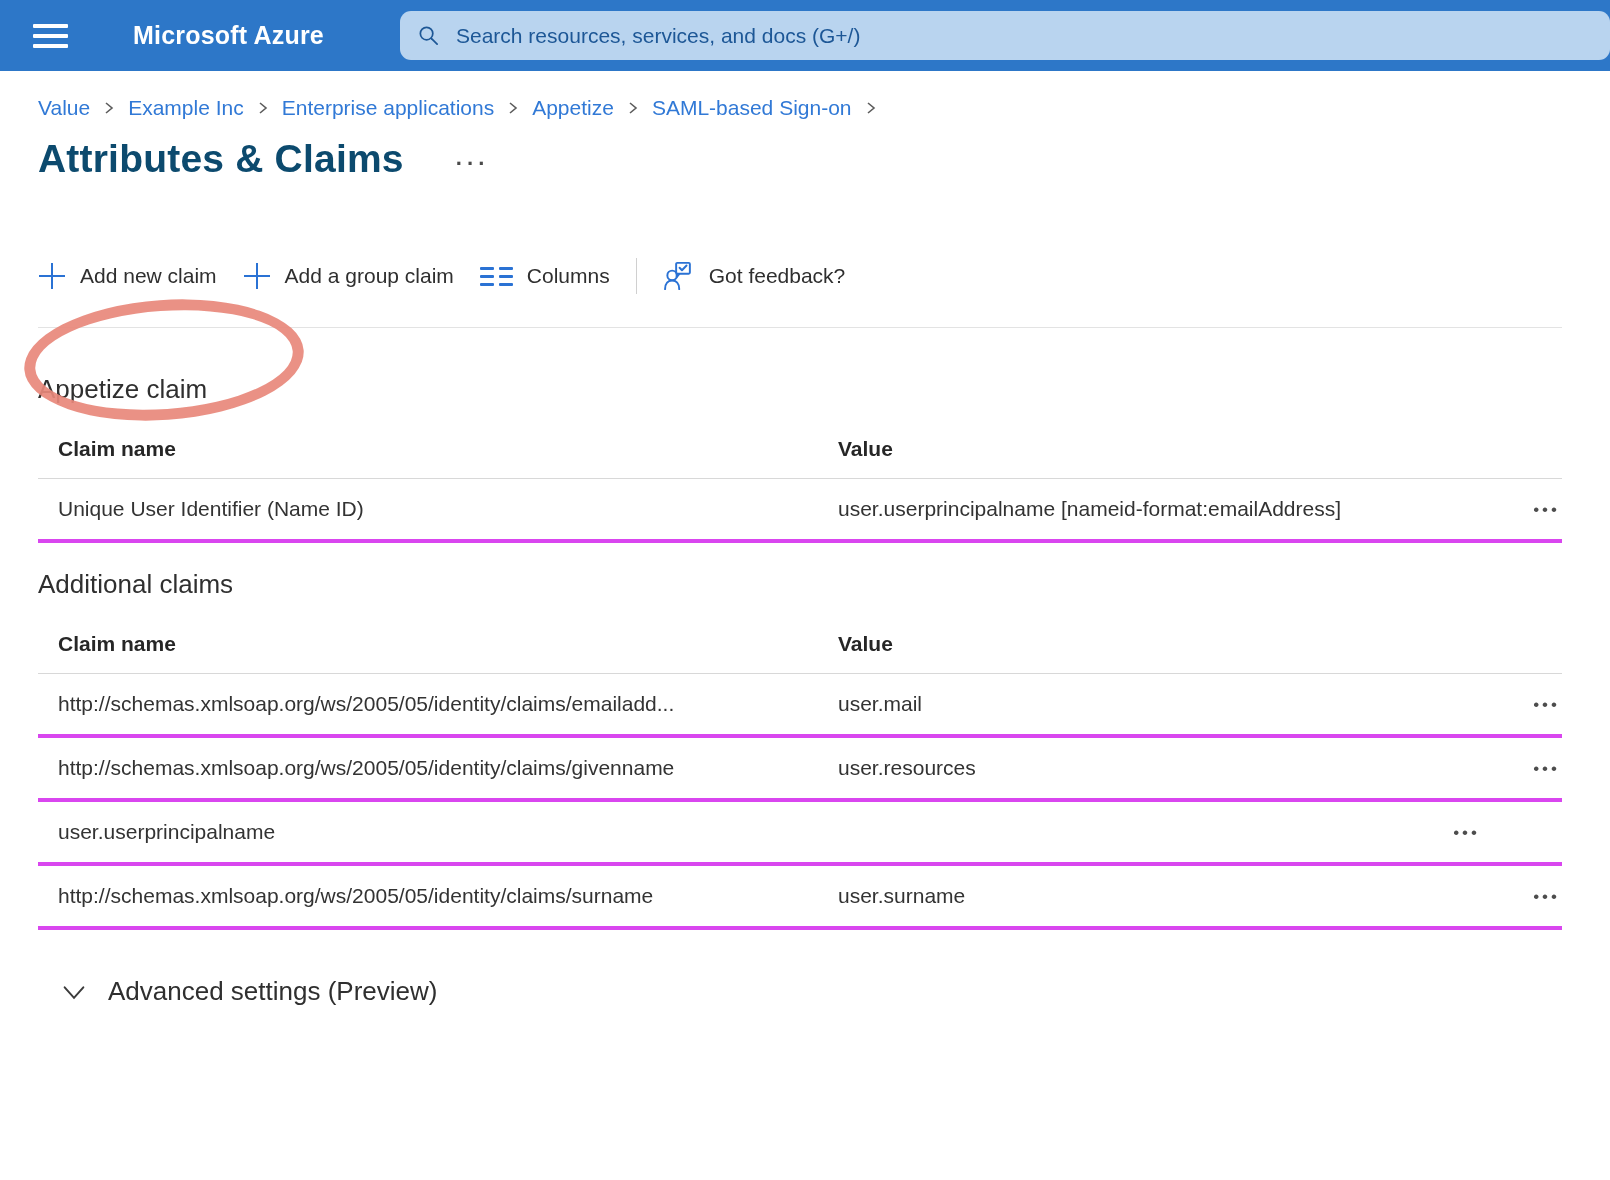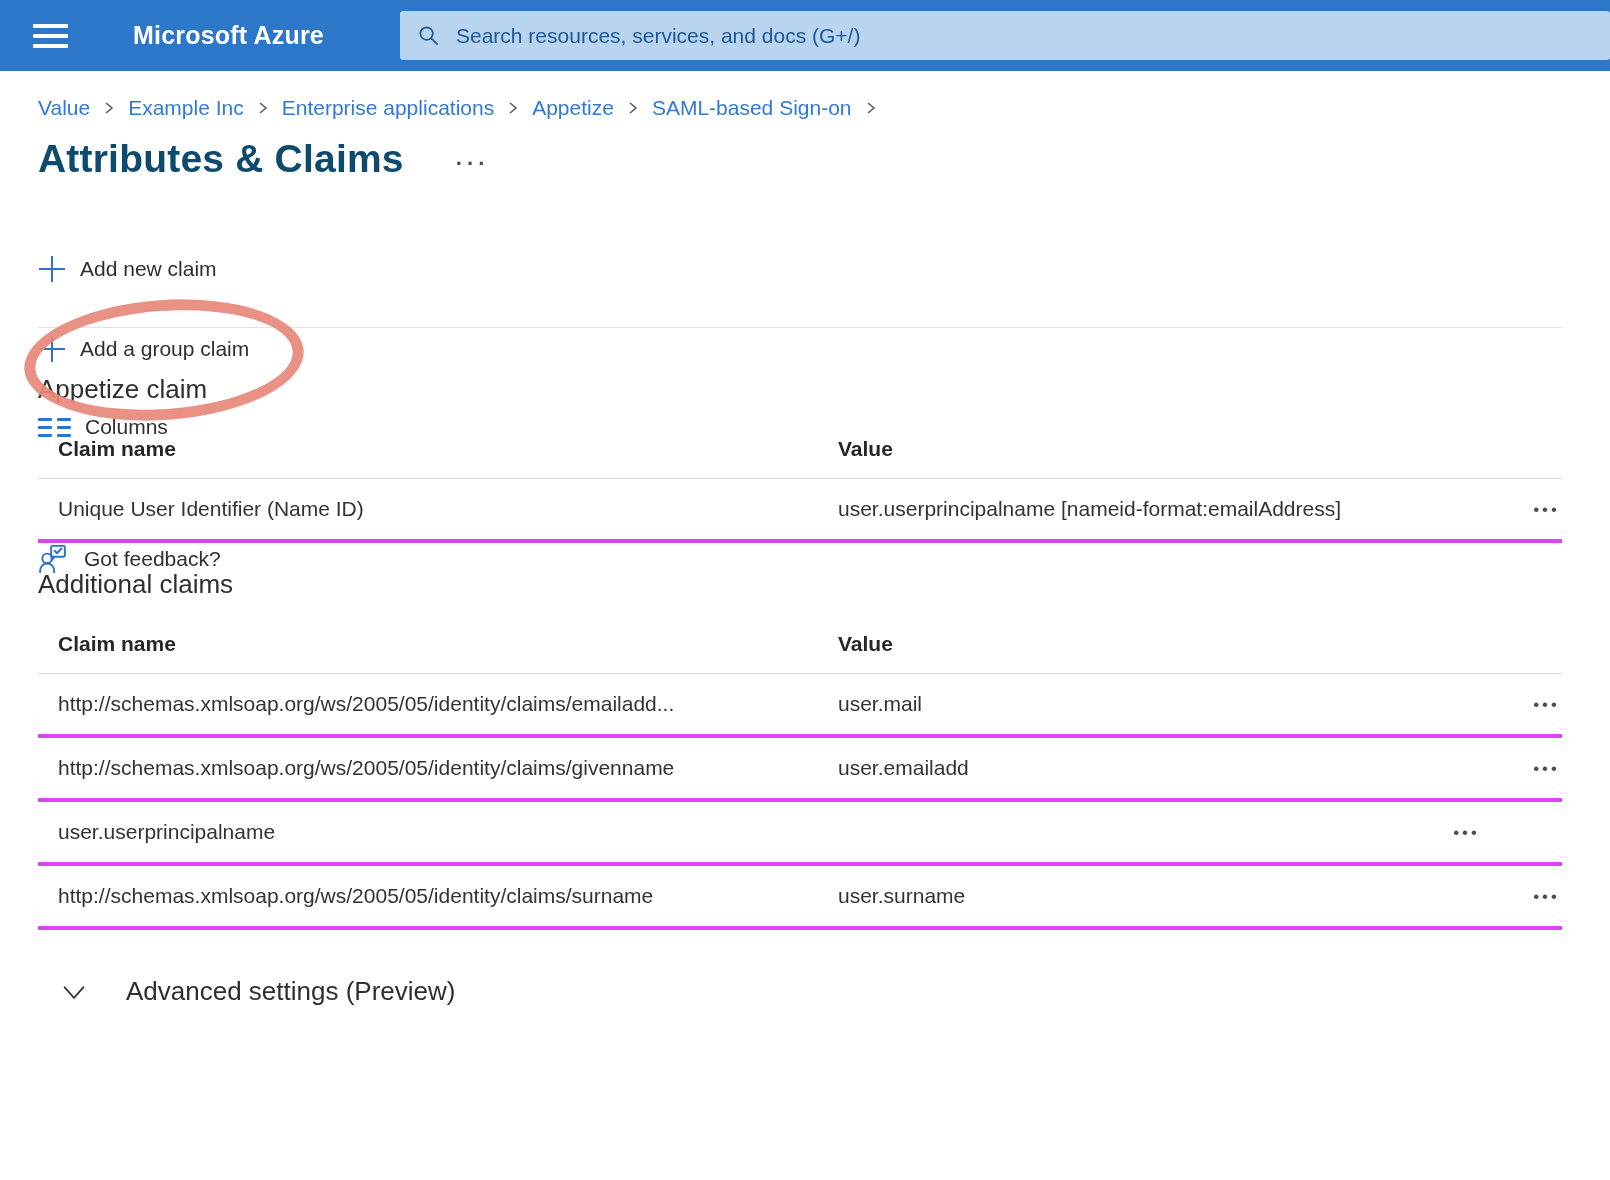--- a/index.html
+++ b/index.html
@@ -7,40 +7,40 @@
   body { font-family: "Liberation Sans", "DejaVu Sans", sans-serif; color: #323130; position: relative; }
 
   
   .topbar { position: absolute; top: 0; left: 0; width: 1610px; height: 71px; background: #2d77c8; }
   .hamburger { position: absolute; left: 30px; top: 17px; width: 56px; height: 38px;
                display: flex; flex-direction: column; justify-content: center; gap: 6px; cursor: pointer; }
   .hamburger span { display: block; width: 35px; height: 4px; background: #ffffff; border-radius: 1px; margin-left: 3px; }
   .brand { position: absolute; left: 133px; top: 0; height: 71px; display: flex; align-items: center;
            color: #ffffff; font-size: 25px; font-weight: 700; letter-spacing: 0.2px; cursor: pointer; }
   .searchwrap { position: absolute; left: 400px; top: 11px; right: 0; height: 49px;
-                background: #b9d4ef; border-radius: 3px; display: flex; align-items: center; }
+                background: #b9d4ef; border-radius: 11px; display: flex; align-items: center; }
   .searchwrap svg { margin-left: 17px; flex: 0 0 auto; }
   .searchwrap input { flex: 1; height: 100%; border: none; outline: none; background: transparent;
                       font-family: inherit; font-size: 21px; color: #1d5796; padding-left: 16px; }
   .searchwrap input::placeholder { color: #1d5796; opacity: 1; }
 
   
   .content { position: absolute; top: 71px; left: 0; width: 1610px; padding: 0 48px 0 38px; }
 
   .breadcrumb { margin-top: 25px; display: flex; align-items: center; font-size: 21px; }
   .crumb { color: #3179d6; cursor: pointer; }
   .crumb-sep { margin: 0 13px; display: flex; align-items: center; }
 
   .titlerow { margin-top: 17px; display: flex; align-items: center; }
   .pagetitle { font-size: 39px; font-weight: 700; color: #0c4a6e; letter-spacing: 0.2px; }
   .title-more { margin-left: 52px; margin-top: 10px; font-size: 22px; letter-spacing: 4px; color: #4a4a4a;
                 cursor: pointer; font-weight: 700; }
 
   
-  .toolbar { margin-top: 74px; height: 42px; display: flex; align-items: flex-start; gap: 52px; position: relative; flex-direction: column; }
+  .toolbar { margin-top: 74px; height: 42px; display: flex; align-items: center; gap: 26px; position: relative; }
   .tbtn { display: inline-flex; align-items: center; gap: 14px; font-size: 21px; color: #2f2f2f; cursor: pointer;
           background: none; border: none; font-family: inherit; padding: 0; }
   .plus { width: 28px; height: 28px; position: relative; }
   .plus::before, .plus::after { content: ""; position: absolute; background: #2a72d4; }
   .plus::before { left: 13px; top: 1px; width: 2px; height: 26px; }
   .plus::after { left: 1px; top: 13px; width: 26px; height: 2px; }
   .columns-icon { display: grid; grid-template-columns: 14px 14px; grid-auto-rows: 3px; column-gap: 5px; row-gap: 5px; }
   .columns-icon i { display: block; background: #2a72d4; border-radius: 1px; }
   .vsep { width: 1px; height: 36px; background: #d0d0d0; }
   .toolbar-divider { margin-top: 30px; height: 1px; background: #e3e3e3; width: 1524px; }
@@ -59,21 +59,21 @@
   .t-head { display: grid; grid-template-columns: 780px 1fr 80px; height: 60px; align-items: center;
             border-bottom: 1px solid #d8d8d8; }
   .t-head .th { font-size: 21px; font-weight: 700; color: #262626; padding-left: 20px; }
   .t-row { display: grid; grid-template-columns: 780px 1fr 80px; height: 64px; align-items: center;
            border-bottom: 4px solid #d946ef; cursor: pointer; }
   .t-row .td { font-size: 21px; color: #333333; padding-left: 20px; white-space: nowrap; overflow: hidden; }
   .row-menu { justify-self: end; background: none; border: none; cursor: pointer; font-size: 17px;
               letter-spacing: 3px; color: #4d4d4d; padding: 4px 2px; line-height: 1; }
 
   
-  .advanced { margin-top: 46px; display: flex; align-items: center; gap: 38px; cursor: pointer; padding-left: 22px; }
+  .advanced { margin-top: 46px; display: flex; align-items: center; gap: 20px; cursor: pointer; padding-left: 22px; }
   .advanced-label { font-size: 26px; color: #2f2f2f; }
 </style>
 </head>
 <body>
 
 <div class="topbar">
   <div class="hamburger">
     <span></span>
       <span></span>
       <span></span>
@@ -183,21 +183,21 @@
       <div class="th">Value</div>
       <div></div>
     </div>
     <div class="t-row">
       <div class="td">http://schemas.xmlsoap.org/ws/2005/05/identity/claims/emailadd...</div>
       <div class="td">user.mail</div>
       <button class="row-menu">•••</button>
     </div>
     <div class="t-row">
       <div class="td">http://schemas.xmlsoap.org/ws/2005/05/identity/claims/givenname</div>
-      <div class="td">user.emailadd</div>
+      <div class="td">user.resources</div>
       <button class="row-menu">•••</button>
     </div>
     <div class="t-row">
       <div class="td">user.userprincipalname</div>
       <button class="row-menu">•••</button>
     </div>
     <div class="t-row">
       <div class="td">http://schemas.xmlsoap.org/ws/2005/05/identity/claims/surname</div>
       <div class="td">user.surname</div>
       <button class="row-menu">•••</button>

